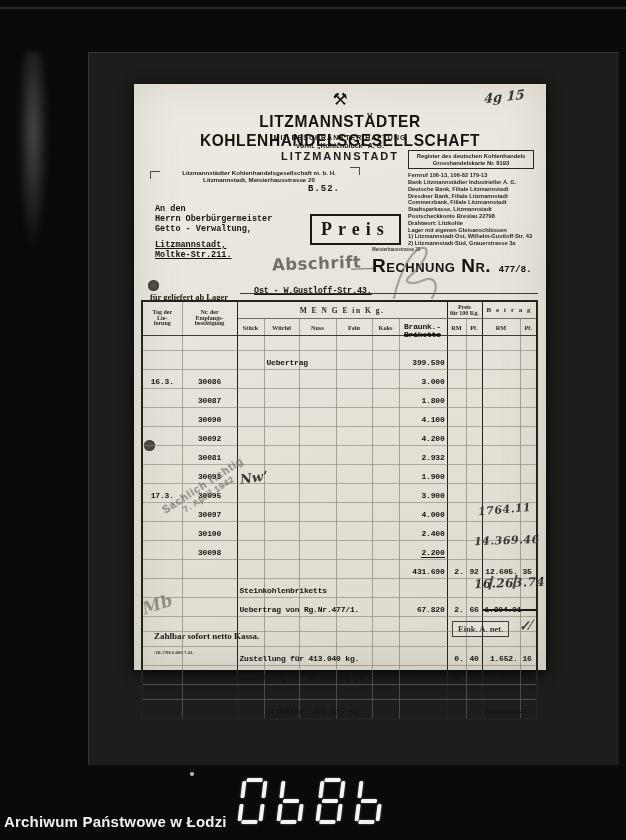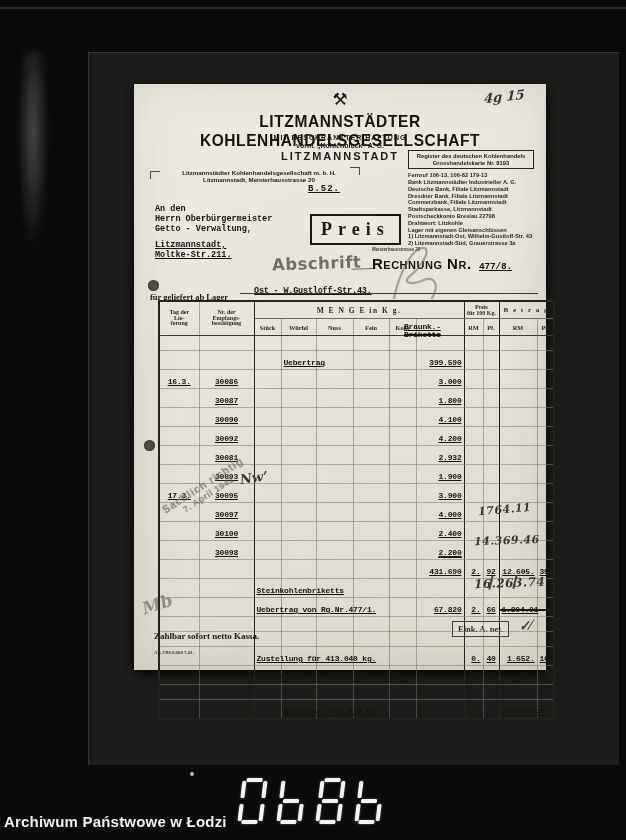--- a/index.html
+++ b/index.html
@@ -6,21 +6,21 @@
   .scene{position:relative;width:626px;height:840px;background:#0a0a0a;font-family:"Liberation Sans",sans-serif;}
   .frame-line{position:absolute;left:0;top:7px;width:626px;height:2px;background:#565656;opacity:.40;filter:blur(.6px);}
   .mount{position:absolute;left:88px;top:52px;width:530px;height:712px;background:#1d1d1c;border-left:1px solid #343434;border-top:1px solid #343434;}
   .streak{position:absolute;left:18px;top:52px;width:30px;height:200px;background:radial-gradient(ellipse at 50% 40%,rgba(225,222,210,.30),rgba(0,0,0,0) 70%);filter:blur(3px);}
   .speck{position:absolute;left:190px;top:772px;width:4px;height:4px;border-radius:50%;background:#e8e8e8;opacity:.8;filter:blur(.5px);}
 
   
   .paper{position:absolute;left:134px;top:84px;width:412px;height:586px;color:#1c1b18;
     background:linear-gradient(165deg,#eeebe3 0%,#e6e3da 45%,#dcd9cd 100%);
     box-shadow:0 3px 12px rgba(0,0,0,.9), inset 0 0 46px rgba(110,104,90,.18);}
-  .typed{font-family:"Liberation Mono","DejaVu Sans Mono",monospace;font-weight:700;font-size:8px;letter-spacing:-.2px;color:#16150f;text-decoration:underline;}
+  .typed{font-family:"Liberation Mono","DejaVu Sans Mono",monospace;font-weight:700;font-size:8px;letter-spacing:-.2px;color:#16150f;}
   .hand{font-family:"DejaVu Serif",serif;font-style:italic;font-weight:700;color:#383731;}
 
   
   .logo{position:absolute;left:0;top:5px;width:412px;text-align:center;font-size:17px;color:#171712;}
   .company{position:absolute;left:0;top:29px;width:412px;text-align:center;font-weight:800;font-size:15.5px;letter-spacing:.6px;color:#15140f;transform:scaleY(1.06);}
   .sub1{position:absolute;left:0;top:50px;width:412px;text-align:center;font-weight:700;font-size:7px;letter-spacing:1px;}
   .sub2{position:absolute;left:0;top:58px;width:412px;text-align:center;font-weight:700;font-size:7px;}
   .lcity{position:absolute;left:0;top:66px;width:412px;text-align:center;font-weight:800;font-size:11px;letter-spacing:2px;}
   .sender{position:absolute;left:30px;top:85px;width:190px;text-align:center;font-weight:700;font-size:6.2px;line-height:7px;color:#23221c;}
   .corner-l{position:absolute;left:16px;top:87px;width:9px;height:7px;border-left:1.5px solid #4c4b45;border-top:1.5px solid #4c4b45;}
@@ -49,21 +49,21 @@
   .recvbox{position:absolute;left:318px;top:537px;border:1.8px solid #403f38;padding:2px 5px;font-family:"Liberation Serif",serif;font-weight:700;font-size:8.5px;color:#302f28;background:rgba(238,236,228,.35);}
   .recv-mark{position:absolute;left:66px;top:-4px;font-size:13px;transform:rotate(-6deg);color:#3c3b35;}
 
   
   .pdate{position:absolute;left:238px;top:152px;white-space:nowrap;}
   .pd-label{font-family:"Liberation Serif",serif;font-size:7.5px;color:#23221b;}
   .pd-date{display:inline-block;min-width:64px;text-align:center;border-bottom:1.2px solid #3f3e37;margin:0 2px;}
   .pd-year{font-family:"Liberation Serif",serif;font-size:7.5px;margin-left:2px;}
   .street-small{position:absolute;left:238px;top:163px;font-size:4.5px;font-weight:700;color:#3a3931;}
   .rechnung{position:absolute;left:238px;top:171px;white-space:nowrap;}
-  .rech-title{font-variant:small-caps;font-weight:800;font-size:15px;letter-spacing:.5px;color:#14130e;}
+  .rech-title{font-variant:small-caps;font-weight:800;font-size:19px;letter-spacing:.5px;color:#14130e;}
   .rech-num{font-size:9.5px;margin-left:3px;}
   .rech-squiggle{position:absolute;left:246px;top:156px;z-index:6;}
 
   
   .deliver{position:absolute;left:16px;top:202px;width:382px;height:14px;}
   .del-label{font-family:"Liberation Serif",serif;font-weight:700;font-size:8.5px;}
   .del-value{position:absolute;left:104px;top:0;font-size:8.5px;text-decoration:underline;text-decoration-thickness:1.4px;z-index:2;}
   .del-rule{position:absolute;left:90px;right:-6px;top:7px;border-top:1.4px solid rgba(30,29,24,.85);z-index:3;}
 
   
@@ -74,21 +74,21 @@
   .hw-topright{left:350px;top:5px;font-size:13px;transform:rotate(-6deg) skewX(-8deg);}
   .hw-nw{left:106px;top:386px;font-size:13px;transform:rotate(-8deg);}
   .hw-1764{left:344px;top:419px;font-size:11px;transform:rotate(-5deg);letter-spacing:.5px;}
   .hw-14369{left:340px;top:450px;font-size:11px;transform:rotate(-2deg);letter-spacing:.5px;}
   .hw-16263{left:340px;top:492px;font-size:12px;transform:rotate(-2deg);letter-spacing:.5px;}
   .hw-16263::before,.hw-16263::after{content:"";position:absolute;width:1.6px;height:14px;background:#45443e;transform:rotate(16deg);top:-1px;}
   .hw-16263::before{left:16px;}  .hw-16263::after{left:40px;}
   .hw-mb{left:8px;top:510px;font-size:17px;transform:rotate(-18deg);opacity:.45;}
 
   
-  table.inv{position:absolute;left:24px;top:216px;width:395px;border-collapse:collapse;table-layout:fixed;border:2px solid #23221c;background:transparent;z-index:1;}
+  table.inv{position:absolute;left:7px;top:216px;width:395px;border-collapse:collapse;table-layout:fixed;border:2px solid #23221c;background:transparent;z-index:1;}
   table.inv th{font-family:"Liberation Serif",serif;font-weight:700;color:#2b2a22;padding:0;}
   tr.h1 th{height:16px;}
   tr.h2 th{height:16px;border-bottom:1.3px solid #3d3c34;}
   .h-date,.h-receipt{font-size:6px;line-height:5.6px;white-space:pre-line;text-align:center;border-bottom:1.3px solid #3d3c34;}
   .h-menge{font-size:7.5px;letter-spacing:1.5px;text-align:center;border-bottom:1px solid #6f6b61;}
   .h-preis{font-size:6px;line-height:6.2px;white-space:pre-line;text-align:center;border-bottom:1px solid #6f6b61;}
   .h-betrag{font-size:7px;letter-spacing:1.5px;text-align:center;border-bottom:1px solid #6f6b61;}
   .h-sub{font-size:6.3px;text-align:center;}
   .h-rmpf{font-size:6.3px;text-align:center;}
   table.inv th,table.inv td{border-right:1px solid rgba(115,110,99,.55);}

